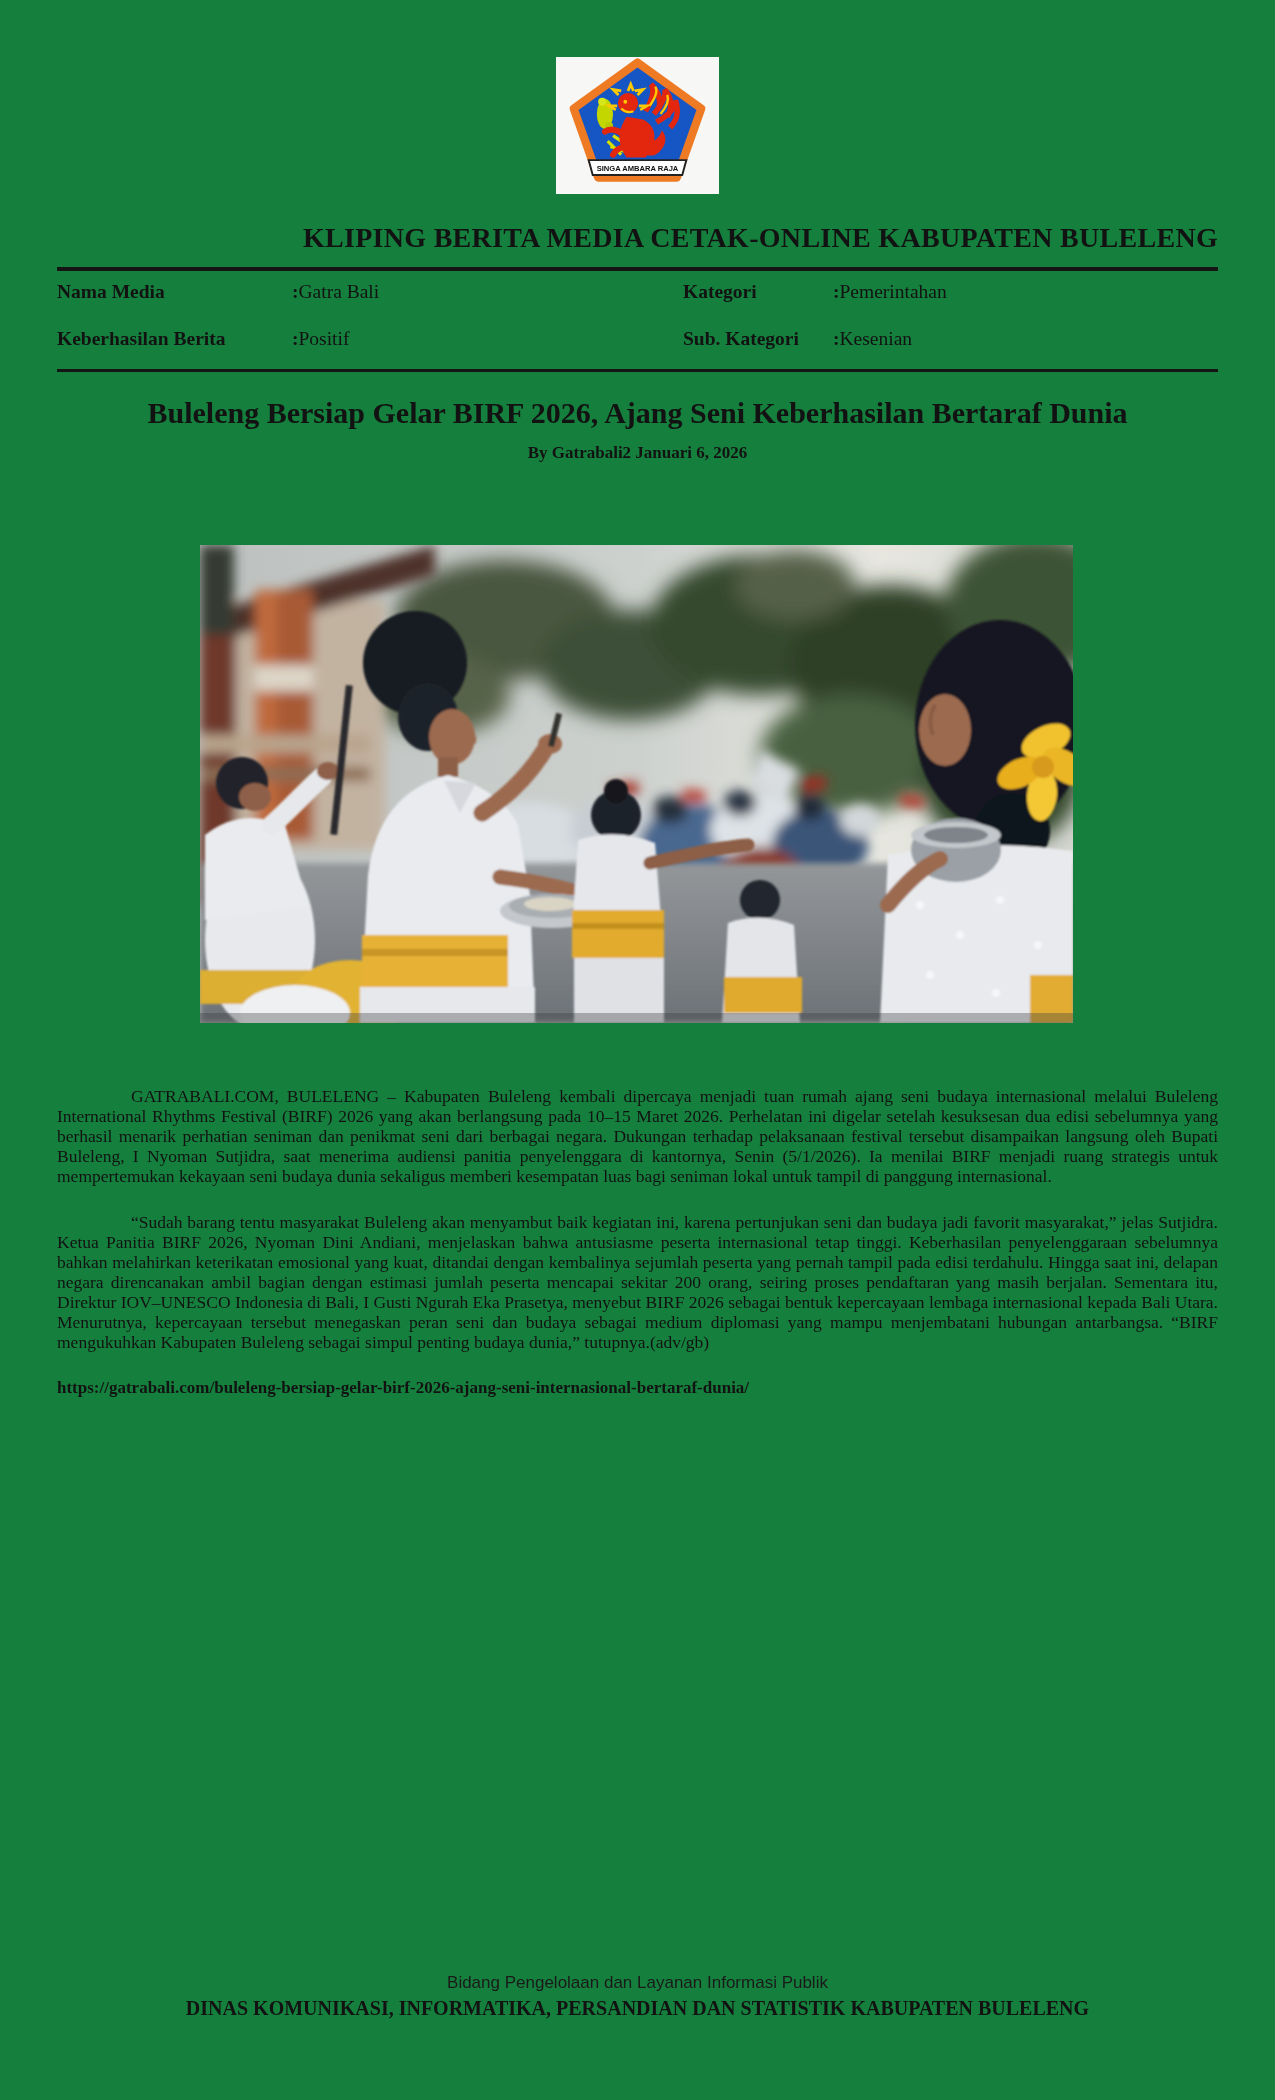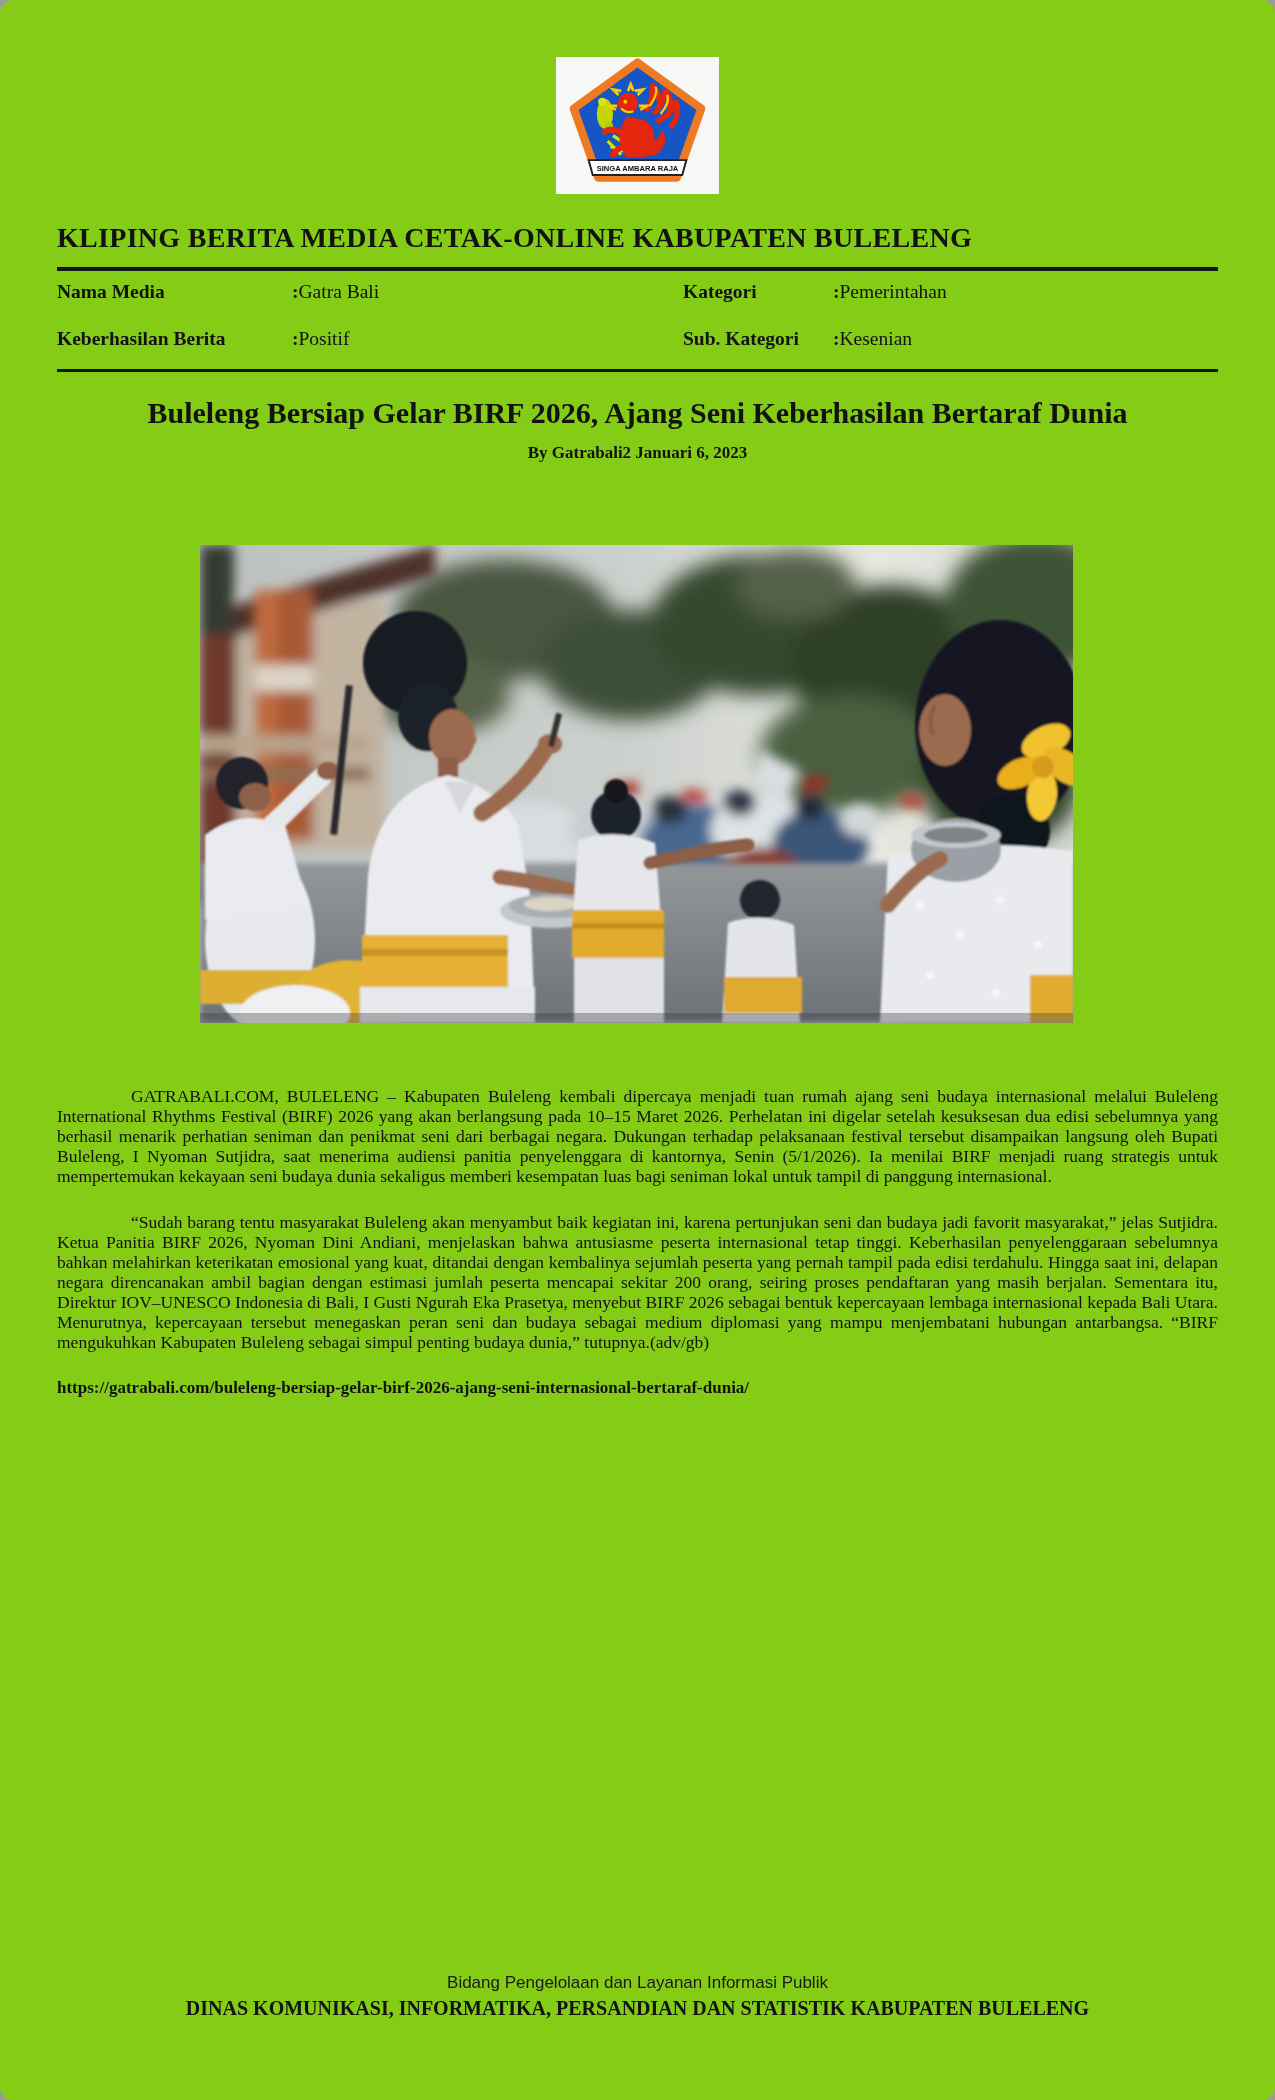--- a/index.html
+++ b/index.html
@@ -1,26 +1,26 @@
 <!DOCTYPE html>
 <html><head>
 <meta charset="utf-8">
 <style>
   html,body{margin:0;padding:0;background:#9a9a9a;}
   .page{
     position:relative;width:1275px;height:2100px;margin:0 auto;
-    background:#84cc16;overflow:hidden;
-    font-family:"Liberation Serif", serif;color:#121212;border-radius:13px;
+    background:#15803d;overflow:hidden;
+    font-family:"Liberation Serif", serif;color:#121212;
   }
   
   .logo-tile{position:absolute;top:57px;left:556px;width:163px;height:137px;background:#f7f7f6;}
   .logo-tile svg{display:block;width:100%;height:100%;}
   
   .header-title{
-    position:absolute;top:222px;left:57px;width:1161px;text-align:left;
+    position:absolute;top:222px;left:57px;width:1161px;text-align:right;
     font-size:28px;font-weight:bold;letter-spacing:.3px;white-space:nowrap;
   }
   .rule1{position:absolute;top:267px;left:57px;width:1161px;height:4px;background:#151515;}
   .rule2{position:absolute;top:369px;left:57px;width:1161px;height:3px;background:#151515;}
   .meta{position:absolute;top:281px;left:57px;width:1161px;font-size:19.5px;}
   .meta-col{position:absolute;top:0;}
   .meta-col.left{left:0;width:620px;}
   .meta-col.right{left:626px;width:535px;}
   .mrow{display:flex;align-items:baseline;height:30px;margin-bottom:17px;white-space:nowrap;}
   .mlabel{font-weight:bold;}
@@ -122,21 +122,21 @@
       <div class="mrow">
         <span class="mlabel">Sub. Kategori</span>
         <span class="mcolon">:</span>
         <span class="mvalue">Kesenian</span>
       </div>
     </div>
   </div>
   <div class="rule2"></div>
 
   <div class="headline">Buleleng Bersiap Gelar BIRF 2026, Ajang Seni Keberhasilan Bertaraf Dunia</div>
-  <div class="byline">By Gatrabali2 Januari 6, 2023</div>
+  <div class="byline">By Gatrabali2 Januari 6, 2026</div>
 
   <div class="photo">
     <svg viewBox="0 0 873 478" preserveAspectRatio="none" aria-hidden="true">
       <defs>
         <linearGradient id="sky" x1="0" y1="0" x2="1" y2="0">
           <stop offset="0" stop-color="#bcc1c0"></stop>
           <stop offset="0.5" stop-color="#cdd1ce"></stop>
           <stop offset="0.78" stop-color="#e7e7e0"></stop>
           <stop offset="1" stop-color="#d4d6d0"></stop>
         </linearGradient>

